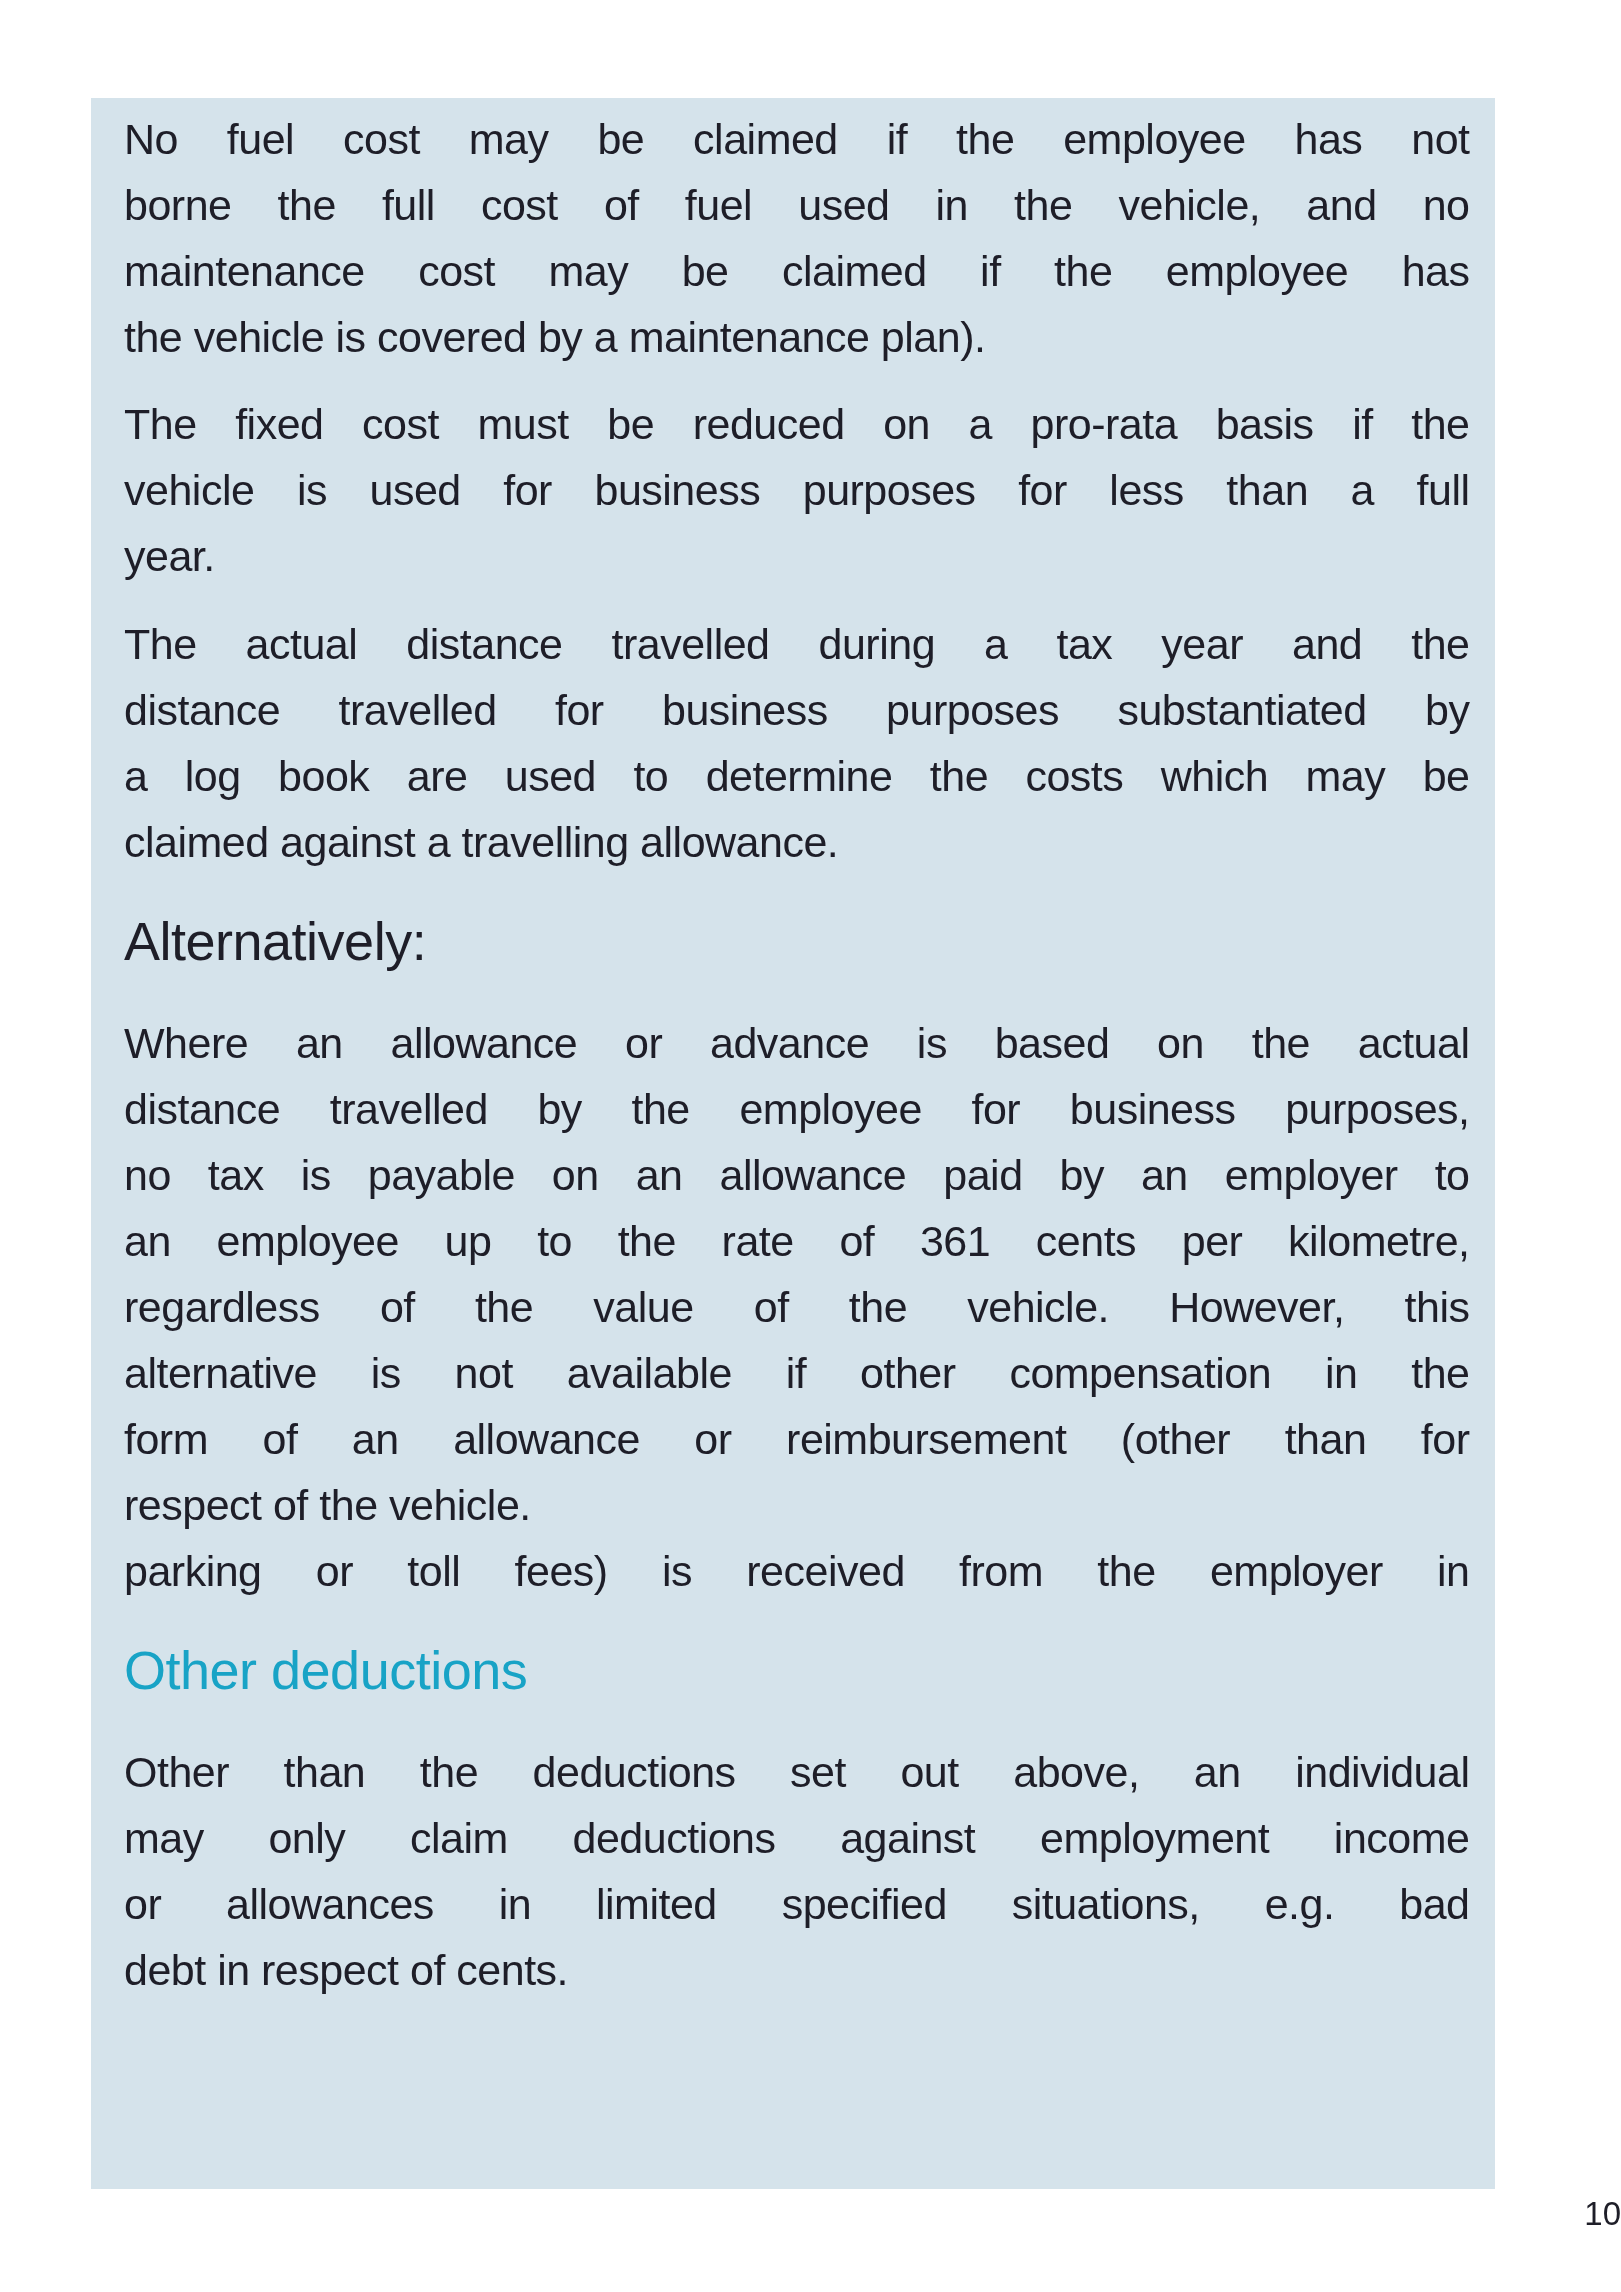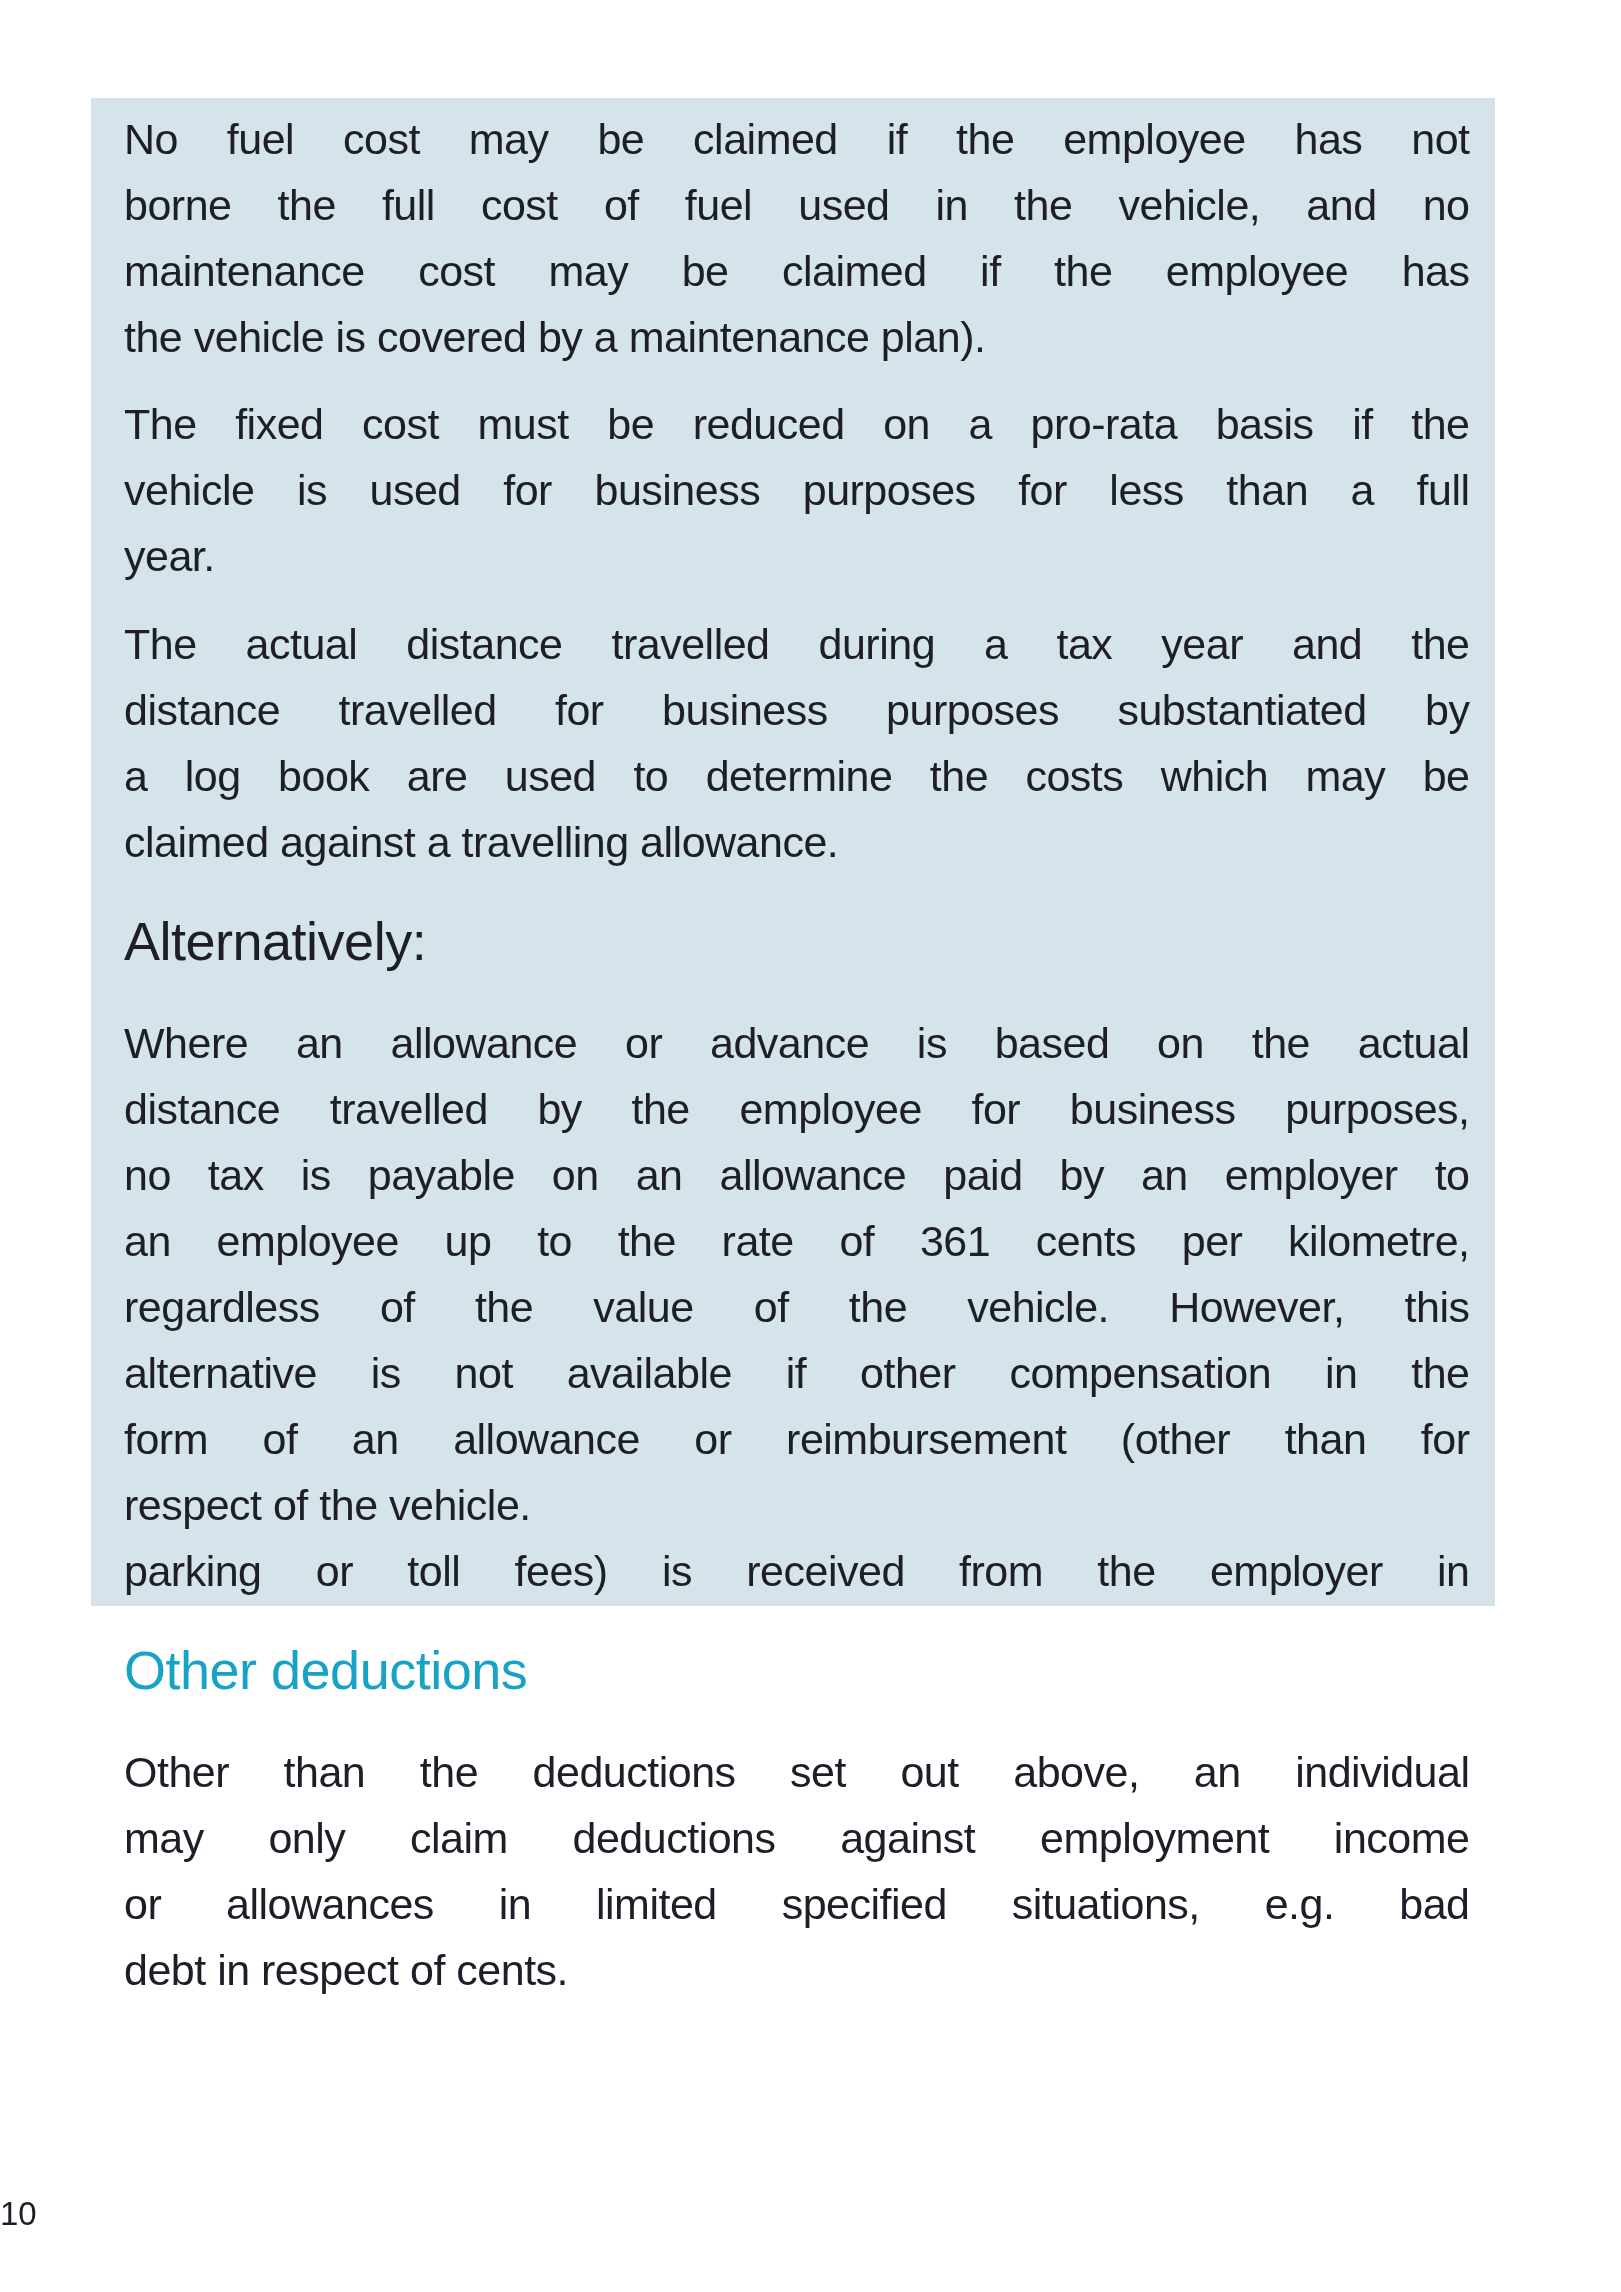--- a/index.html
+++ b/index.html
@@ -15,21 +15,21 @@
     height:2293px;
     position:relative;
     font-family:"Liberation Sans", sans-serif;
     color:var(--text-color);
   }
   .panel{
     position:absolute;
     left:91px;
     top:98px;
     width:1404px;
-    height:1508px;
+    height:2091px;
     background:var(--panel-bg);
     padding:7.8px 25.5px 0 33px;
   }
   .para{
     margin-bottom:21.6px;
   }
   .line{
     font-size:43px;
     line-height:66px;
     letter-spacing:-0.5px;
@@ -50,21 +50,21 @@
     margin-bottom:39px;
     letter-spacing:-0.5px;
   }
   .heading.dark{ color:var(--text-color); }
   .heading.teal{ color:var(--teal); }
   .page-number{
     position:absolute;
     top:2194px;
     left:0;
     width:1621px;
-    text-align:left;
+    text-align:right;
     font-size:33px;
     line-height:39px;
     color:var(--text-color);
   }
 </style>
 </head>
 <body>
 
 <div class="panel">
     <div class="para">

